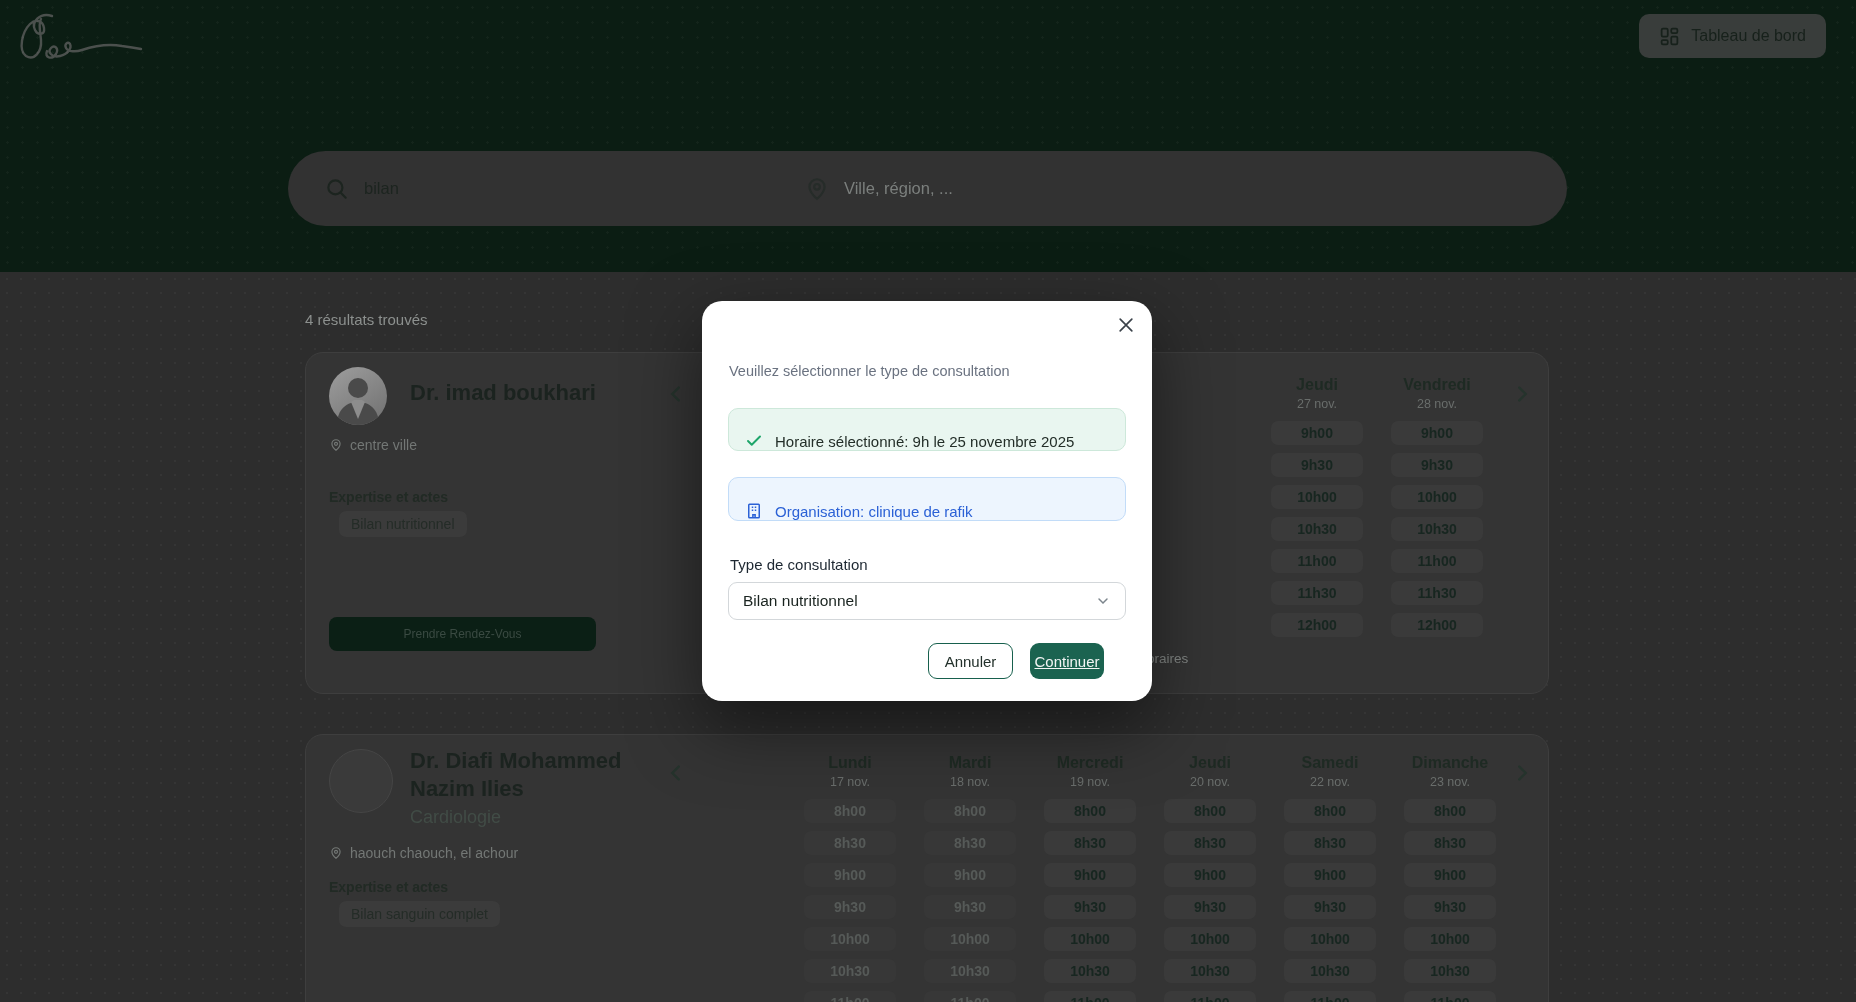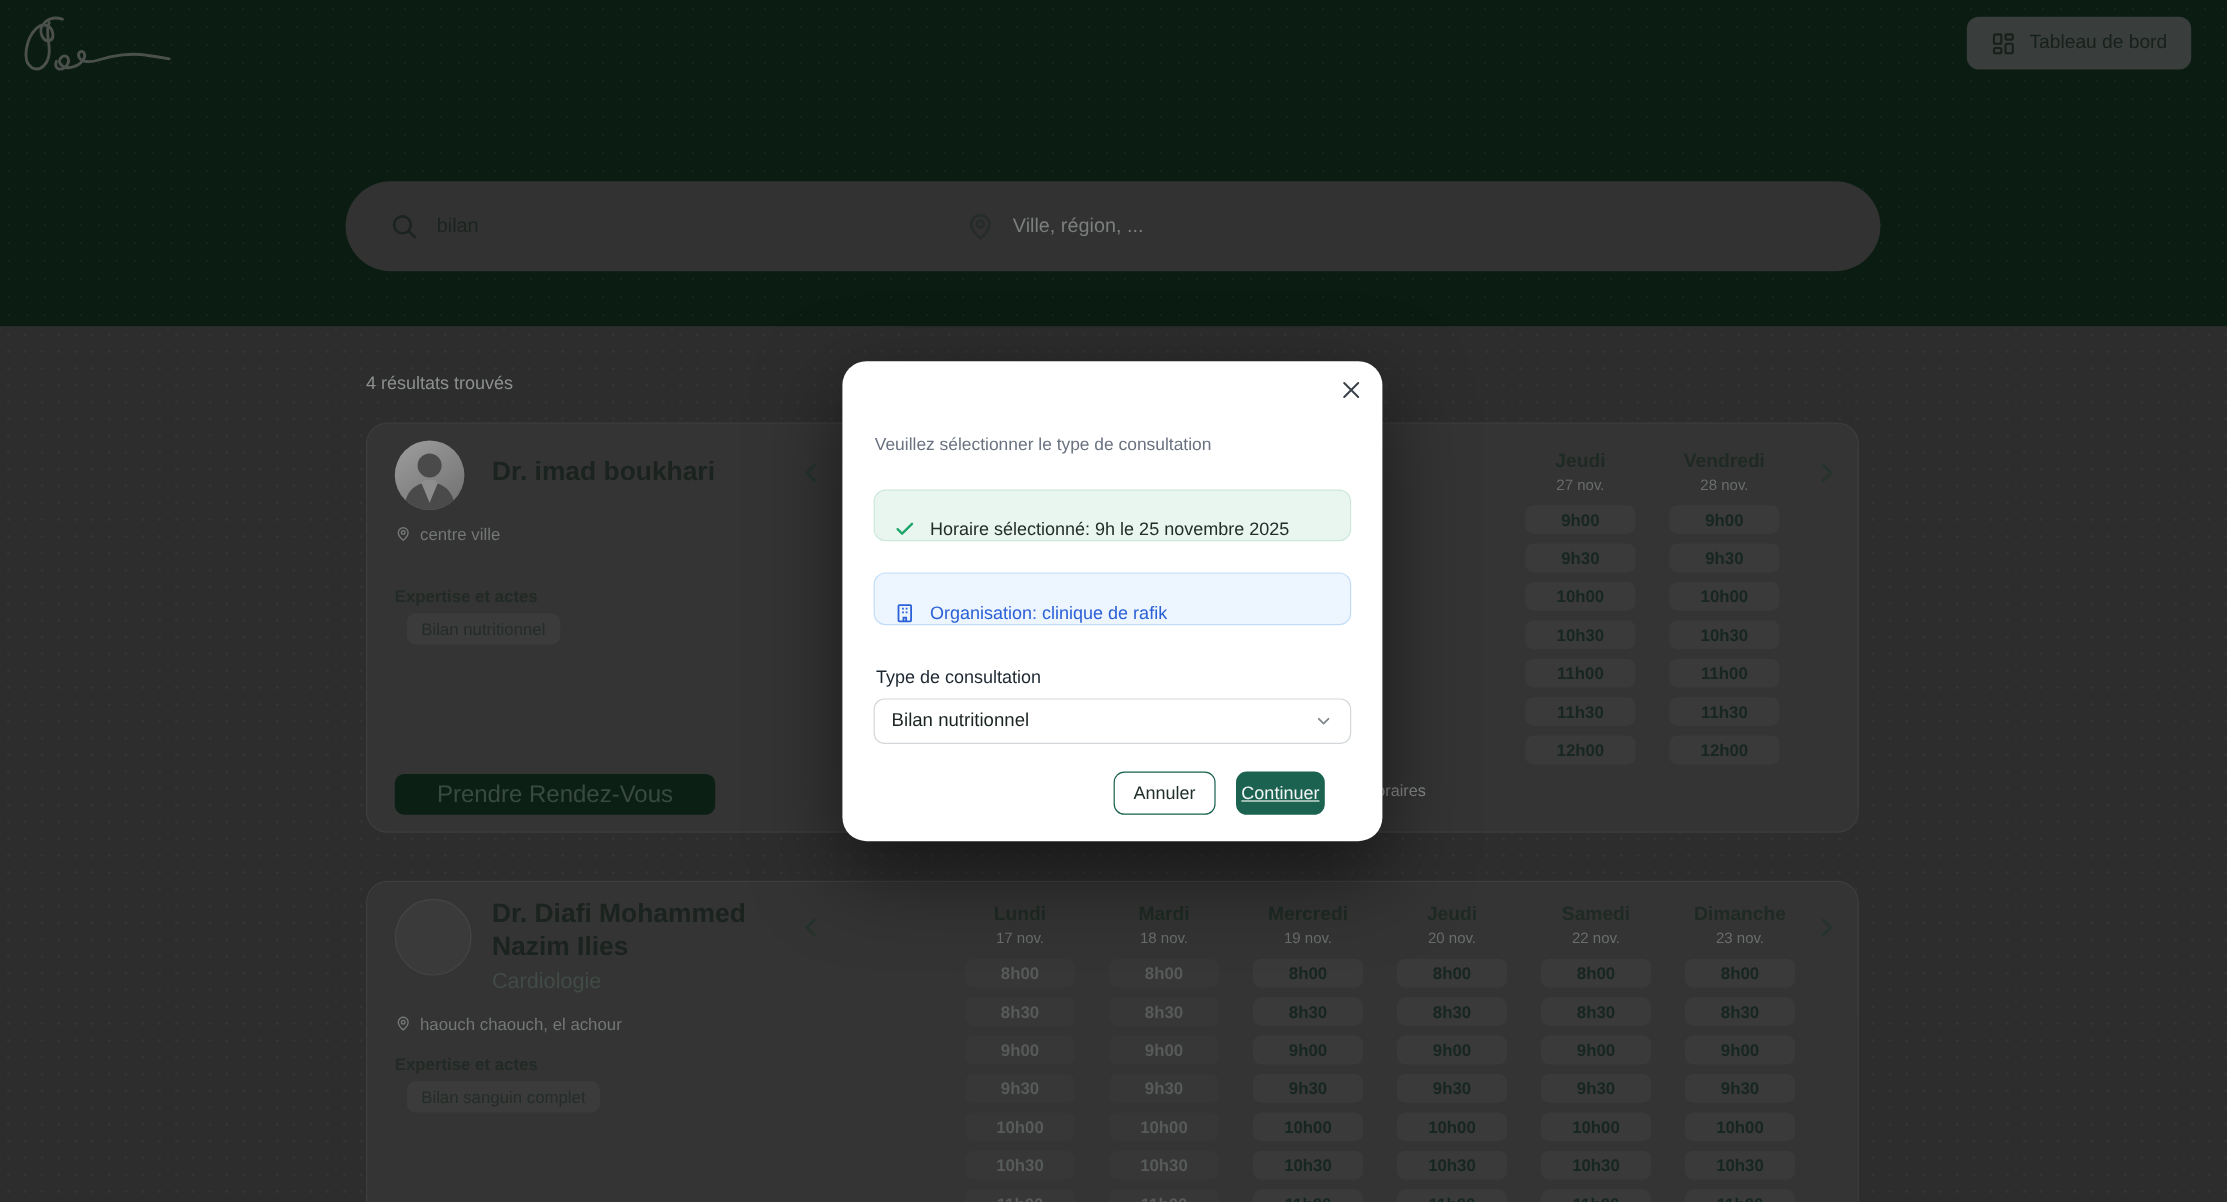--- a/index.html
+++ b/index.html
@@ -60,22 +60,22 @@
   .card-1 .doc-loc { top:84px;justify-content:space-between; }
   .card-2 .doc-loc { top:110px; }
   .expertise { position:absolute; left:23px; font-size:14px; font-weight:bold; color:#20291f; color:#212a24; }
   .card-1 .expertise { top:136px; }
   .card-2 .expertise { top:144px; }
   .tag { position:absolute; left:33px; display:inline-block; background:#3b3b3b;
     color:#242c27; font-size:14px; font-weight:500; padding:5px 12px; border-radius:7px; }
   .card-1 .tag { top:158px; }
   .card-2 .tag { top:166px; }
   .book-btn { position:absolute; left:23px; top:264px; width:267px; height:34px;
-    background:#0b1f15; color:#3a4a42; border:none; border-radius:8px; font-size:20px;
-    font-weight:500; cursor:pointer; font-family:inherit;margin-top:28px; }
+    background:#0b1f15; color:#3a4a42; border:none; border-radius:8px; font-size:12px;
+    font-weight:500; cursor:pointer; font-family:inherit; }
   .hint { position:absolute; left:28px; top:234px; width:262px; text-align:center;
     font-size:12.5px; line-height:16px; color:#4e5350; }
   .more-link { position:absolute; left:600px; top:298px; width:450px; text-align:center;
     font-size:13.5px; color:#838785; cursor:pointer; }
 
   
   .cal { position:absolute; display:flex; justify-content:flex-end; }
   .card-1 .cal { left:900px; top:22px; width:291px; }
   .card-2 .cal { left:376px; top:18px; width:828px; }
   .cal-col { width:120px; text-align:center; }

